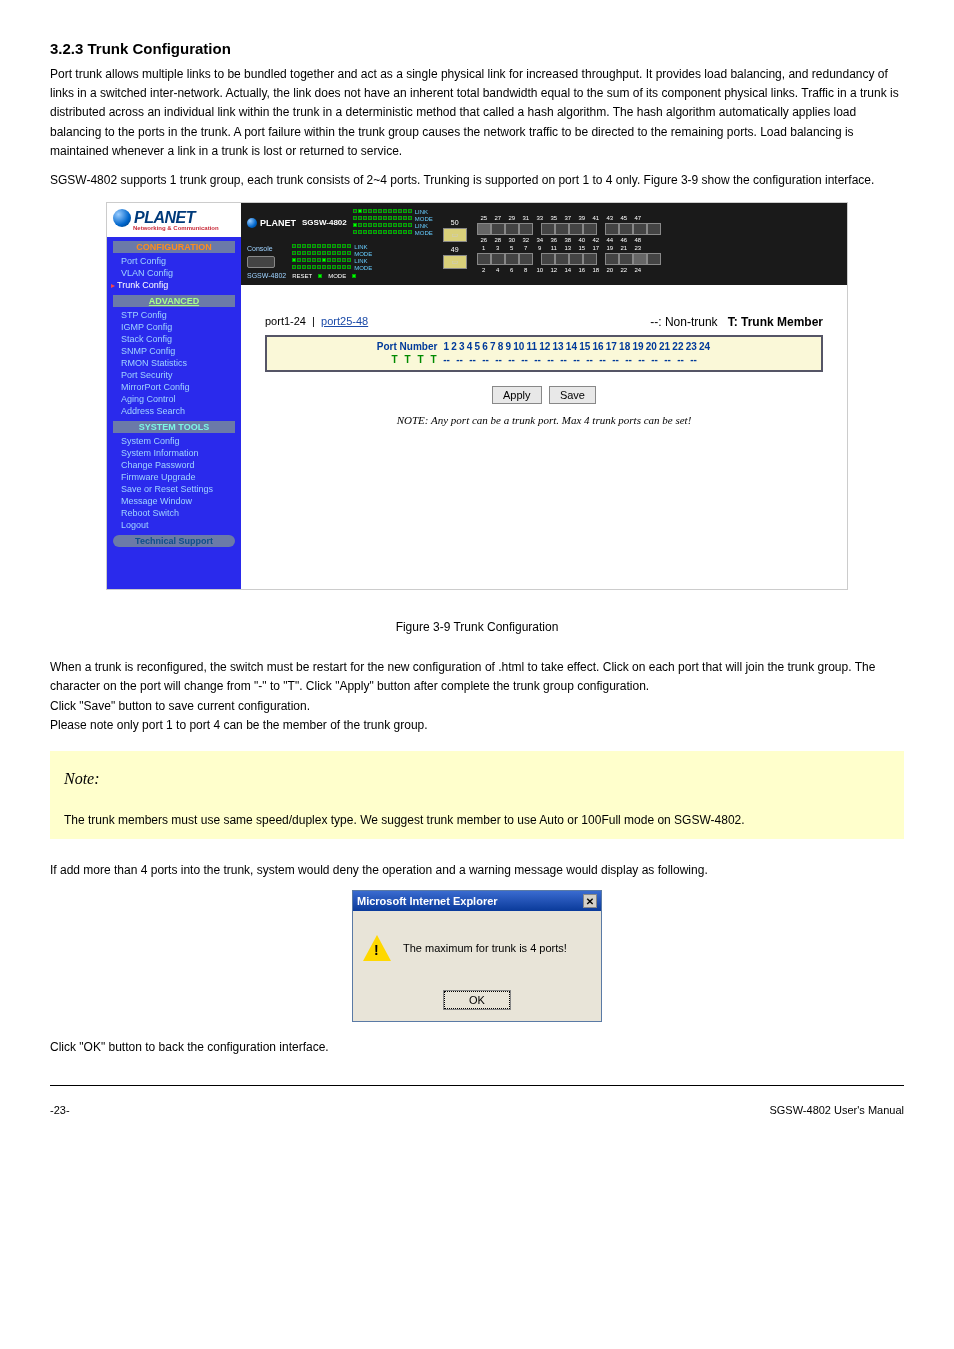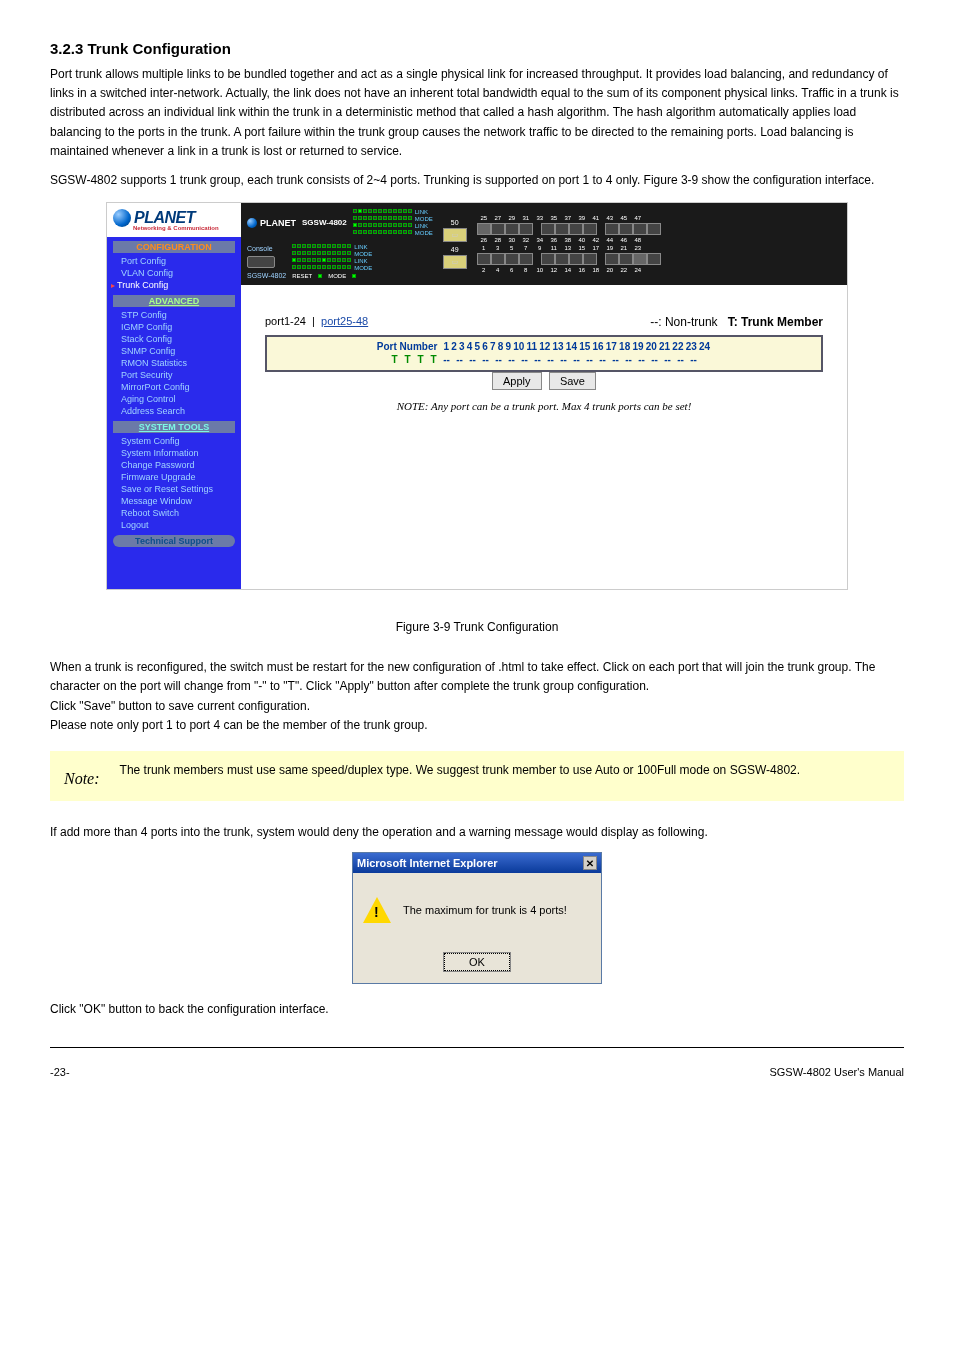--- a/index.html
+++ b/index.html
@@ -17,21 +17,21 @@
   .sidebar { width: 134px; background: linear-gradient(#2a2aec, #2a2aec); color: #fff; font-size: 9px; padding-bottom: 40px; }
   .logo-box { background: #fff; padding: 6px 6px; text-align: left; }
   .logo-planet { display: flex; align-items: center; gap: 3px; }
   .logo-ball { width: 18px; height: 18px; border-radius: 50%; background: radial-gradient(circle at 30% 30%, #9cf, #06c 60%, #036); }
   .logo-txt { color: #003a7a; font-weight: 900; font-style: italic; font-size: 16px; letter-spacing: -0.5px; }
   .logo-sub { color: #c92c3a; font-size: 6px; font-weight: bold; margin-top: -2px; margin-left: 20px; }
 
   .nav-header { background: #6b7aa8; color: #ffb030; font-weight: bold; font-size: 9px; padding: 1px 6px; margin: 4px 6px 2px; text-align: center; }
   .nav-header.orange { color: #ff8c1a; }
   .nav-header.green { color: #a8ff8c; text-decoration: underline; }
-  .nav-header.teal { color: #7cf7e4; text-decoration: underline; }
+  .nav-header.teal { color: #7cf7e4; }
   .nav-header.support { background:#6b7aa8; color:#0d4f8b;border-radius:6px; }
 
   .nav-item { color: #9fd3ff; padding: 1px 0 1px 14px; cursor: pointer; }
   .nav-item.active::before { content: "▸"; color: #ff4444; margin-left: -10px; margin-right: 2px; font-size: 8px; }
   .nav-item.active { color: #fff; }
 
   .main { flex: 1; background: #fff; display: flex; flex-direction: column; }
   .device-bar { background: #1a1a1a; padding: 6px; display: flex; align-items: center; gap: 10px; font-size: 7px; color: #ccc; }
   .dev-logo { color: #fff; font-weight: bold; font-size: 9px; display:flex; align-items:center; gap:3px;}
   .dev-logo .logo-ball{width:10px;height:10px;}
@@ -62,28 +62,28 @@
   .port-links a { color: #1a4aa8; text-decoration: underline; }
   .legend { font-size:12px;text-align:center; }
   .legend b { font-weight:bold; }
 
   .trunk-table { background: #faf8d8; border: 2px solid #556; padding: 4px; text-align: center; }
   .trunk-head { color: #003a9a; font-weight: bold; font-size: 10px; }
   .trunk-head span { display:inline-block; margin: 0 1.1px; }
   .trunk-vals span { display:inline-block; width:13px; color:#008a00; font-weight:bold; font-size:10px; }
   .trunk-vals span.dash { color:#003a9a; font-weight:bold; }
 
-  .btn-row { text-align:center; }
+  .btn-row { text-align:center; margin-top:14px; }
   .win-btn { background:#e8e8e8; border:1px solid #888; padding:2px 10px; font-size:11px; cursor:pointer; margin:0 2px; }
 
   .note { text-align:center; font-style:italic; font-size:11px; margin-top:10px; font-family: Georgia, serif; }
 
   .fig-caption { text-align:center; font-size:12px; margin: 6px 0 24px; }
 
-  .yellow-note { background:#ffffcc; padding:10px 14px; font-size:12px; line-height:1.5; margin:16px 0 22px; display:flex; gap:20px; align-items:flex-start; }
+  .yellow-note { background:#ffffcc; padding:10px 14px; font-size:12px; line-height:1.5; margin:16px 0 22px; display:flex; gap:20px; align-items:flex-start;flex-direction:column; }
   .yellow-note .nlab { font-style:italic; font-family:Georgia,serif; font-size:16px; flex-shrink:0; padding-top:6px; }
 
   
   .dialog-wrap { text-align:center; margin: 8px 0 16px; }
   .dialog { display:inline-block; width:250px; border:1px solid #5a7aa5; background:#e8e4d8; text-align:left; }
   .dlg-title { background: linear-gradient(#3a6bd0,#0a3a9a); color:#fff; font-weight:bold; font-size:11px; padding:3px 4px; display:flex; justify-content:space-between; align-items:center; }
   .dlg-close { background:#d4d0c8; color:#000; width:14px; height:14px; text-align:center; font-size:10px; line-height:13px; border:1px solid #888; cursor:pointer; font-weight:bold;}
   .dlg-body { padding:24px 10px; display:flex; gap:12px; align-items:center; }
   .dlg-icon { width:0; height:0; border-left:14px solid transparent; border-right:14px solid transparent; border-bottom:26px solid #ffd800; position:relative; }
   .dlg-icon::after { content:"!"; position:absolute; left:-3px; top:7px; font-weight:bold; color:#000; font-size:14px; }

